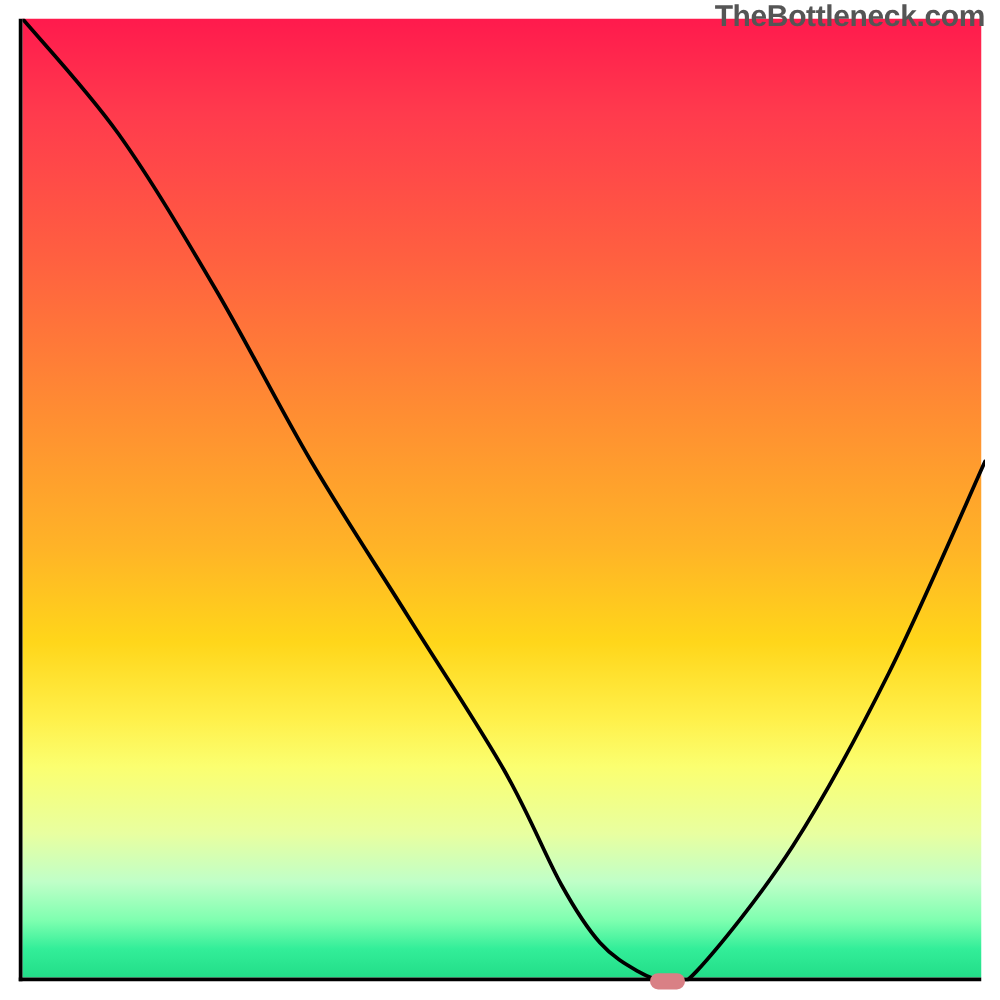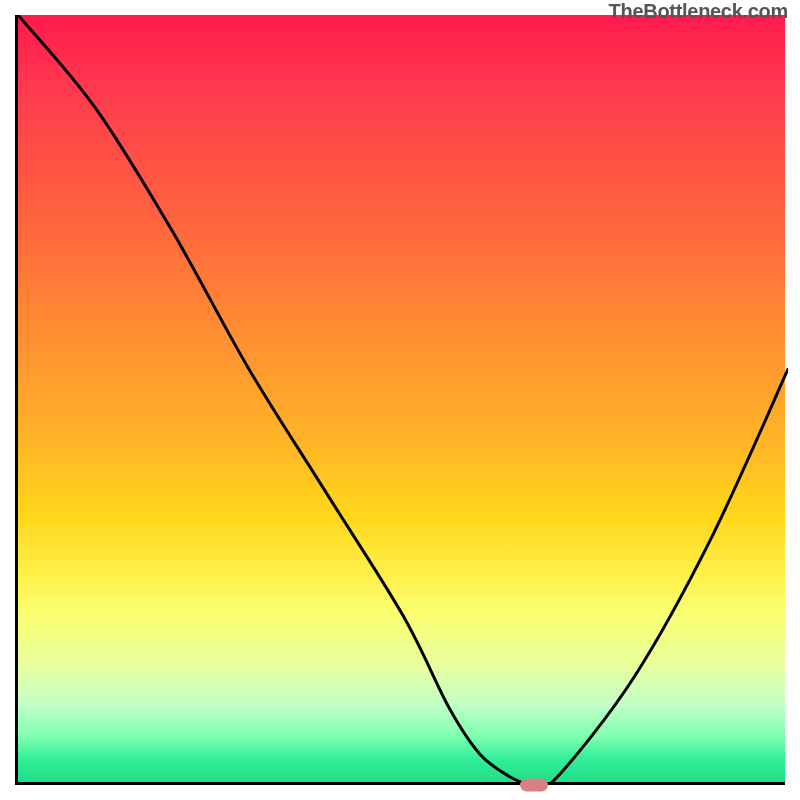--- a/index.html
+++ b/index.html
@@ -39,21 +39,21 @@
       #7fffb0 94%,
       #33ee99 97%,
       #22dd88 100%
     );
     box-sizing: border-box;
   }
   .watermark {
     position: absolute;
     top: 0px;
     right: 12px;
-    font-size: 20px;
+    font-size: 24px;
     font-weight: 600;
     color: #555;
     font-family: Arial, sans-serif;
     letter-spacing: -0.3px;
   }
   svg.curve {
     position: absolute;
     left: 0;
     top: 0;
     width: 770px;

